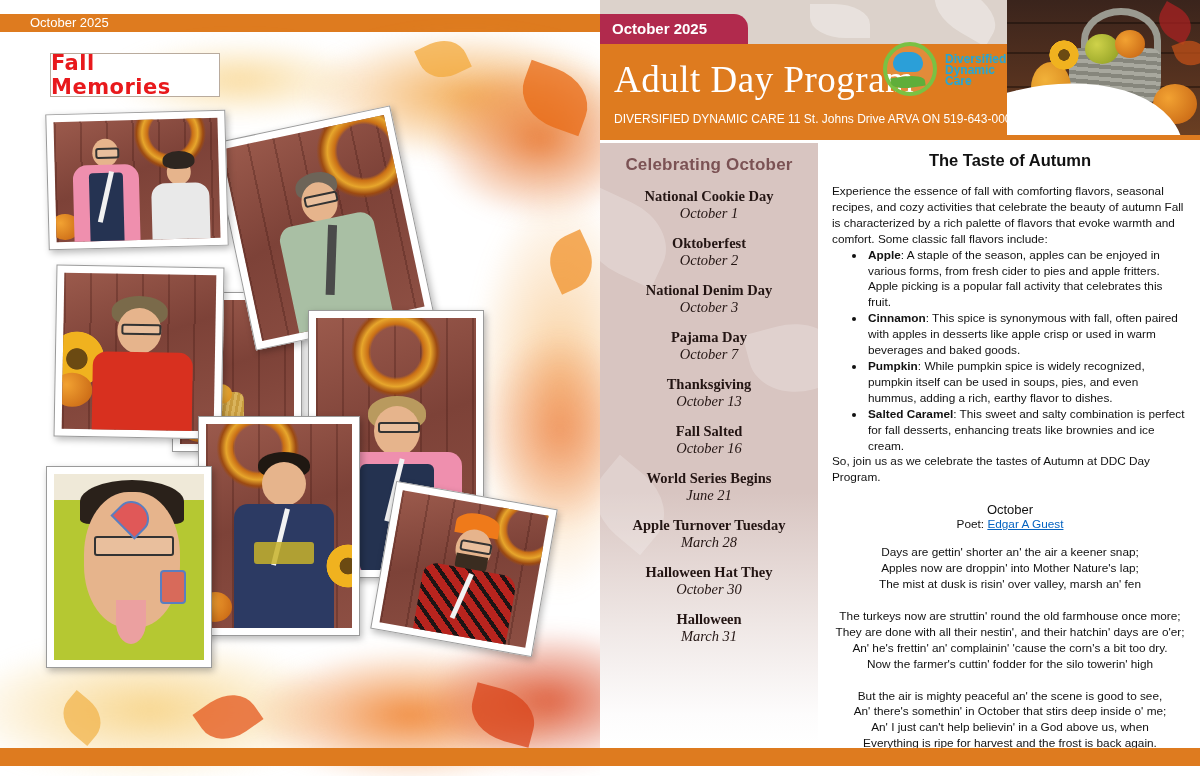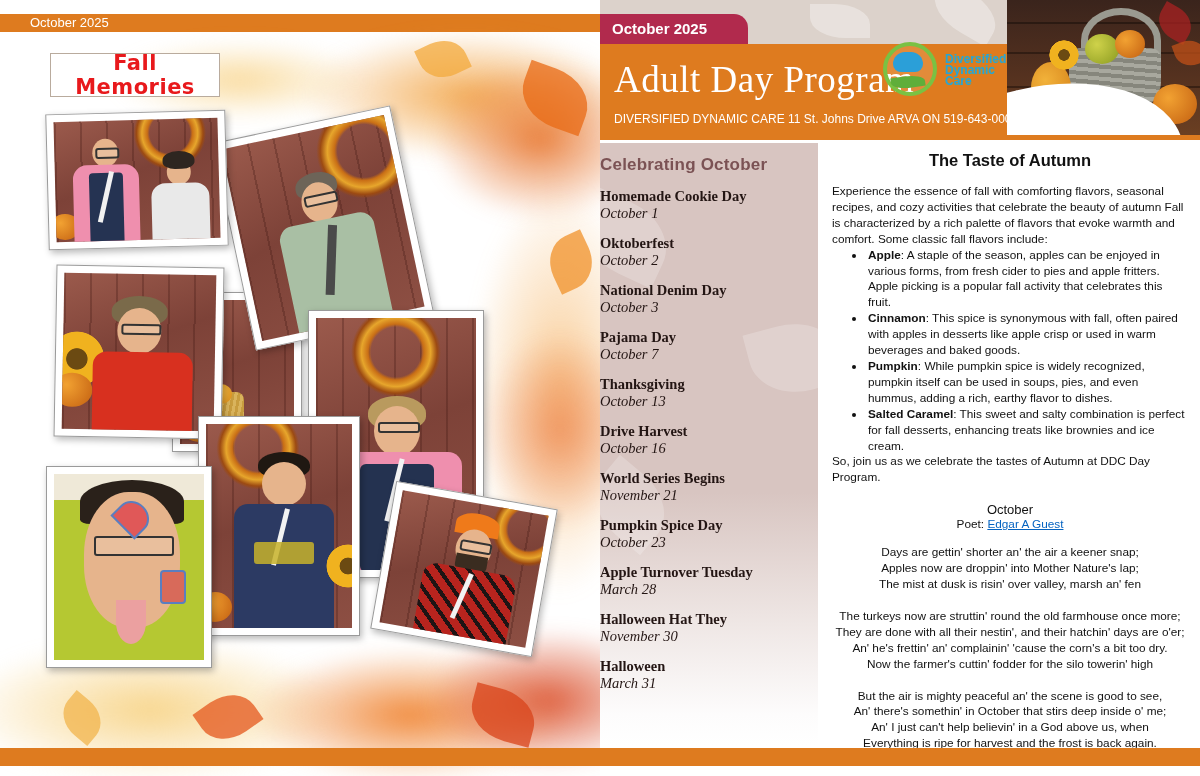--- a/index.html
+++ b/index.html
@@ -7,21 +7,21 @@
   #canvas{position:relative;width:1200px;height:776px;overflow:hidden;background:#fff;}
 
   
   #left-page{position:absolute;left:0;top:0;width:600px;height:776px;background:#fff;overflow:hidden;}
   #left-datebar{position:absolute;left:0;top:14px;width:600px;height:18px;background:#DE7B1F;
     color:#fff;font-size:13px;line-height:18px;padding-left:30px;box-sizing:border-box;}
   .wash{position:absolute;border-radius:50%;filter:blur(9px);}
   .leaf{position:absolute;border-radius:0 62% 0 62%;opacity:.75;}
   #fall-memories-box{position:absolute;left:50px;top:53px;width:168px;height:42px;background:#fff;
     border:1px solid #b9ab9d;display:flex;align-items:center;justify-content:center;z-index:30;}
-  #fall-memories-box span{font-family:"DejaVu Sans",sans-serif;font-weight:800;font-size:21px;color:#E8191C;letter-spacing:.5px;text-align:center;}
+  #fall-memories-box span{font-family:"DejaVu Sans",sans-serif;font-weight:800;font-size:21px;color:#E8191C;letter-spacing:.5px;}
 
   .photo{position:absolute;background:#fff;padding:7px;border:1px solid #9a9a9a;box-shadow:2px 3px 7px rgba(0,0,0,.28);box-sizing:border-box;}
   .photo .img{position:relative;width:100%;height:100%;overflow:hidden;}
   .barn{background:
     repeating-linear-gradient(90deg,rgba(60,20,15,.28) 0 2px,rgba(255,255,255,0) 2px 26px),
     linear-gradient(160deg,#9b5a4c 0%,#7d4238 45%,#8d4f43 100%);}
   .wreath{position:absolute;border-radius:50%;background:radial-gradient(circle,rgba(0,0,0,0) 34%,#c96f16 38%,#e7a62c 47%,#9c4a12 56%,rgba(0,0,0,0) 61%);}
   .sunflower{position:absolute;border-radius:50%;background:radial-gradient(circle,#6b4a12 0 26%,#f0b21f 28% 68%,rgba(0,0,0,0) 70%);}
   .pumpkin{position:absolute;border-radius:50%;background:radial-gradient(circle at 35% 35%,#f2a232,#c35f10);}
   .hay{position:absolute;background:repeating-linear-gradient(100deg,#d9b35c 0 3px,#c89c3e 3px 6px);border-radius:8px 8px 0 0;}
@@ -46,21 +46,21 @@
   #logo-leaf{position:absolute;left:8px;top:38px;width:34px;height:12px;background:#5fae3a;border-radius:0 60% 0 60%;transform:rotate(-8deg);}
   #logo-text{position:absolute;left:62px;top:16px;font-size:12px;font-weight:bold;color:#2b9fd8;line-height:11px;text-shadow:0 0 1px rgba(122,193,67,.8);}
   #rp-photo{position:absolute;left:407px;top:0;width:193px;height:135px;overflow:hidden;z-index:4;background:
     linear-gradient(180deg,#3a241c 0%,#54311f 55%,#6b3f22 100%);}
   #rp-photo .plank{position:absolute;left:0;width:100%;height:2px;background:rgba(0,0,0,.35);}
   #basket{position:absolute;left:62px;top:48px;width:92px;height:62px;background:repeating-linear-gradient(5deg,#a8a89e 0 4px,#86867c 4px 8px);border-radius:10px 10px 28px 28px;}
   #basket-handle{position:absolute;left:74px;top:8px;width:66px;height:58px;border:7px solid #9a9a90;border-bottom:none;border-radius:50% 50% 0 0;}
   #swoosh{position:absolute;left:-120px;top:88px;width:300px;height:180px;background:#fff;border-radius:50%;transform:rotate(-14deg);}
 
   #rp-sidebar{position:absolute;left:0;top:143px;width:218px;height:602px;
-    background:linear-gradient(180deg,#D8C5C1 0%,#D8C5C1 58%,#EFE7E5 80%,#FDFCFC 95%,#fff 100%);text-align:left;overflow:hidden;}
+    background:linear-gradient(180deg,#D8C5C1 0%,#D8C5C1 58%,#EFE7E5 80%,#FDFCFC 95%,#fff 100%);text-align:center;overflow:hidden;}
   #rp-sidebar .pat{position:absolute;border-radius:0 60% 0 60%;background:rgba(255,255,255,.22);}
   #sb-heading{margin:12px 0 4px 0;font-size:17px;font-weight:bold;color:#7B5254;letter-spacing:.2px;position:relative;}
   .event{margin-top:13px;position:relative;}
   .event .nm{font-family:"Liberation Serif",serif;font-weight:bold;font-size:14.5px;color:#231513;line-height:17px;}
   .event .dt{font-family:"Liberation Serif",serif;font-style:italic;font-size:14.5px;color:#231513;line-height:17px;}
 
   #rp-article{position:absolute;left:232px;top:143px;width:356px;height:602px;color:#111;}
   #art-title{text-align:center;font-size:16.5px;font-weight:bold;margin:8px 0 14px 0;}
   .body-txt{font-size:11.8px;line-height:15.9px;}
   #art-bullets{margin:0;padding:0 0 0 34px;list-style:disc;}
@@ -242,58 +242,54 @@
     </div>
 
     <div id="rp-sidebar">
       <div class="pat" style="left:-20px;top:60px;width:90px;height:70px;transform:rotate(25deg);"></div>
       <div class="pat" style="left:150px;top:180px;width:90px;height:70px;transform:rotate(-15deg);"></div>
       <div class="pat" style="left:-10px;top:330px;width:80px;height:64px;transform:rotate(40deg);"></div>
 
       <div id="sb-heading">Celebrating October</div>
 
       <div class="event">
-        <div class="nm">Homemade Cookie Day</div>
+        <div class="nm">National Cookie Day</div>
         <div class="dt">October 1</div>
       </div>
       <div class="event">
         <div class="nm">Oktoberfest</div>
         <div class="dt">October 2</div>
       </div>
       <div class="event">
         <div class="nm">National Denim Day</div>
         <div class="dt">October 3</div>
       </div>
       <div class="event">
         <div class="nm">Pajama Day</div>
         <div class="dt">October 7</div>
       </div>
       <div class="event">
         <div class="nm">Thanksgiving</div>
         <div class="dt">October 13</div>
       </div>
       <div class="event">
-        <div class="nm">Drive Harvest</div>
+        <div class="nm">Fall Salted</div>
         <div class="dt">October 16</div>
       </div>
       <div class="event">
         <div class="nm">World Series Begins</div>
-        <div class="dt">November 21</div>
-      </div>
-      <div class="event">
-        <div class="nm">Pumpkin Spice Day</div>
-        <div class="dt">October 23</div>
+        <div class="dt">June 21</div>
       </div>
       <div class="event">
         <div class="nm">Apple Turnover Tuesday</div>
         <div class="dt">March 28</div>
       </div>
       <div class="event">
         <div class="nm">Halloween Hat They</div>
-        <div class="dt">November 30</div>
+        <div class="dt">October 30</div>
       </div>
       <div class="event">
         <div class="nm">Halloween</div>
         <div class="dt">March 31</div>
       </div>
     </div>
 
     <div id="rp-article">
       <div id="art-title">The Taste of Autumn</div>
       <div class="body-txt">Experience the essence of fall with comforting flavors, seasonal recipes, and cozy activities that celebrate the beauty of autumn Fall is characterized by a rich palette of flavors that evoke warmth and comfort. Some classic fall flavors include:</div>

